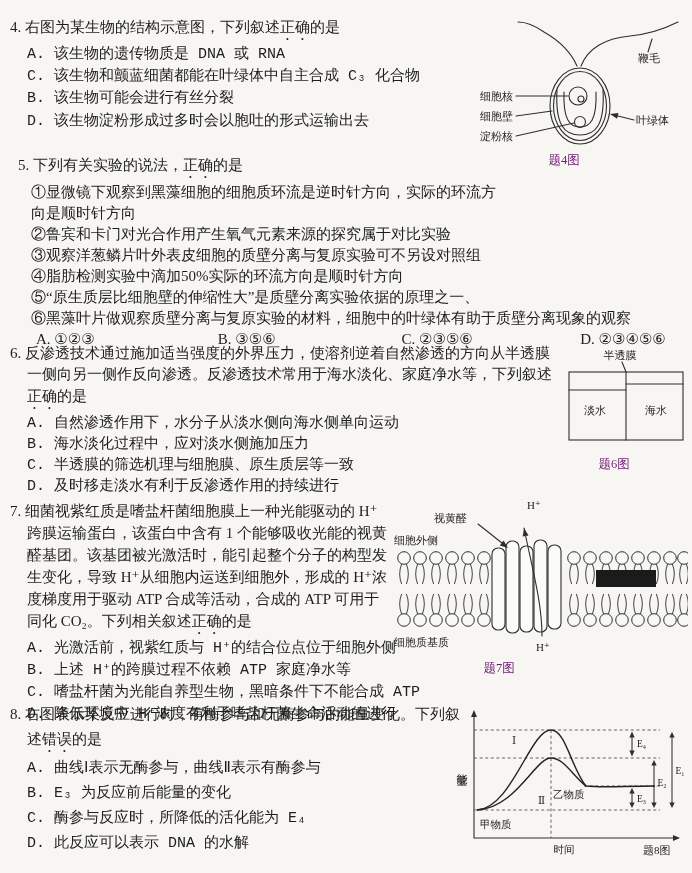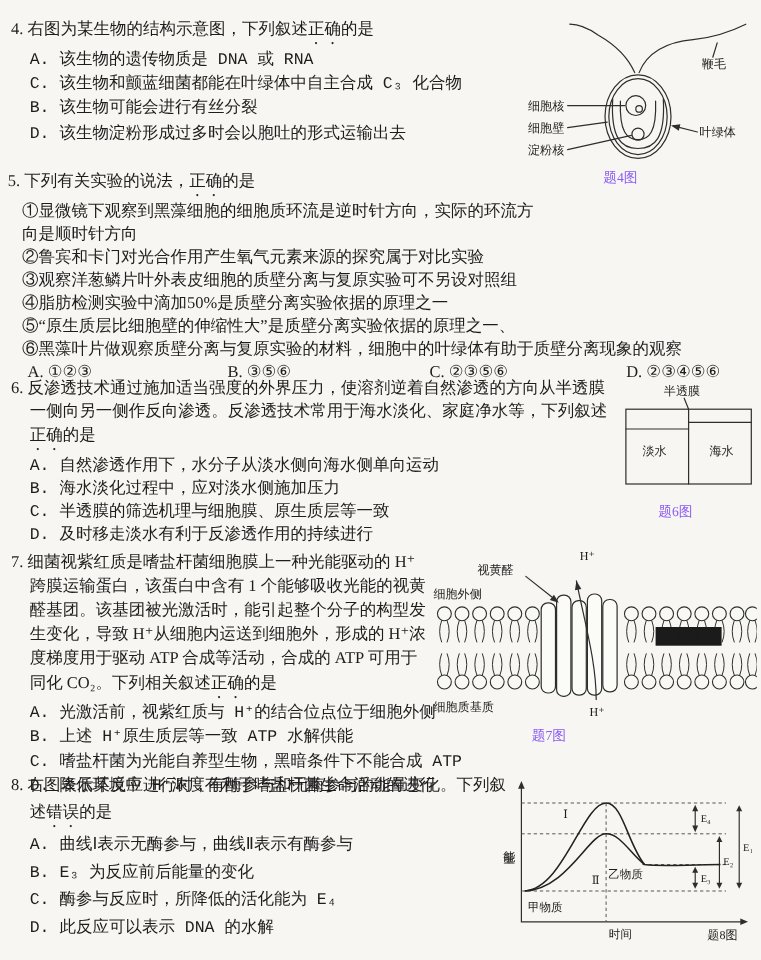--- a/index.html
+++ b/index.html
@@ -21,21 +21,21 @@
   #q5 .item-wrap{max-width:478px;}
   #q5 .choices{margin-left:18px;}
   #q5 .choices span{display:inline-block;}
   #q5 .choices span:nth-child(1){width:178px;}
   #q5 .choices span:nth-child(2){width:180px;}
   #q5 .choices span:nth-child(3){width:175px;}
   
   #q7 .opt{white-space:nowrap;}
   
   .fig{position:absolute;margin:0;padding:0;}
-  .fig figcaption{font-size:12.5px;text-align:center;margin-top:2px;color:#8b5cf6;}
+  .fig figcaption{font-size:12.5px;text-align:center;margin-top:2px;color:#701a75;}
   svg text{fill:#1d1d1d;font-family:"Liberation Serif","DejaVu Serif",serif;}
   .sk{stroke:#2e2e2e;fill:none;stroke-width:1.1;stroke-linecap:round;}
   .curve{stroke:#222;fill:none;stroke-width:1.4;}
   .dash{stroke:#555;fill:none;stroke-width:0.9;stroke-dasharray:3 2.6;}
   .darr{stroke:#222;fill:none;stroke-width:1;}
   .ink{fill:#2e2e2e;stroke:none;}
   .fl{font-size:11px;}
   .fe{font-size:9.5px;}
   .fm{font-size:10.5px;}
   #f7-lipids circle{fill:#f8f8f5;stroke:#2e2e2e;stroke-width:1;}
@@ -88,26 +88,26 @@
       <polygon class="ink" points="132,102 140.5,101 139.1,106.8"></polygon>
       <text class="fl" x="2" y="88">细胞核</text>
       <text class="fl" x="2" y="108">细胞壁</text>
       <text class="fl" x="2" y="128">淀粉核</text>
       <text class="fl" x="160" y="50">鞭毛</text>
       <text class="fl" x="158" y="112">叶绿体</text>
     </svg>
     <figcaption style="padding-right:36px">题4图</figcaption>
   </figure>
 
-  <section class="q" id="q5" style="left:7px;top:155px;width:662px;line-height:21px">
+  <section class="q" id="q5" style="left:18px;top:155px;width:662px;line-height:21px">
     <div class="stem"><span>5. 下列有关实验的说法，</span><span class="emph">正确</span><span>的是</span></div>
     <div class="item item-wrap">①显微镜下观察到黑藻细胞的细胞质环流是逆时针方向，实际的环流方向是顺时针方向</div>
     <div class="item">②鲁宾和卡门对光合作用产生氧气元素来源的探究属于对比实验</div>
     <div class="item">③观察洋葱鳞片叶外表皮细胞的质壁分离与复原实验可不另设对照组</div>
-    <div class="item">④脂肪检测实验中滴加50%是质壁分离实验依据的原理之一</div>
+    <div class="item">④脂肪检测实验中滴加50%实际的环流方向是顺时针方向</div>
     <div class="item">⑤“原生质层比细胞壁的伸缩性大”是质壁分离实验依据的原理之一、</div>
     <div class="item">⑥黑藻叶片做观察质壁分离与复原实验的材料，细胞中的叶绿体有助于质壁分离现象的观察</div>
     <div class="choices">
       <span>A. ①②③</span>
       <span>B. ③⑤⑥</span>
       <span>C. ②③⑤⑥</span>
       <span>D. ②③④⑤⑥</span>
     </div>
   </section>
 
@@ -131,21 +131,21 @@
       </g>
       <text class="fl" x="20" y="66">淡水</text>
       <text class="fl" x="81" y="66">海水</text>
     </svg>
     <figcaption style="padding-right:24px">题6图</figcaption>
   </figure>
 
   <section class="q" id="q7" style="left:10px;top:500px;width:380px;line-height:22px">
     <div class="stem"><span>7. 细菌视紫红质是嗜盐杆菌细胞膜上一种光能驱动的 H⁺跨膜运输蛋白，该蛋白中含有 1 个能够吸收光能的视黄醛基团。该基团被光激活时，能引起整个分子的构型发生变化，导致 H⁺从细胞内运送到细胞外，形成的 H⁺浓度梯度用于驱动 ATP 合成等活动，合成的 ATP 可用于同化 CO₂。下列相关叙述</span><span class="emph">正确</span><span>的是</span></div>
     <div class="opt">A. 光激活前，视紫红质与 H⁺的结合位点位于细胞外侧</div>
-    <div class="opt">B. 上述 H⁺原生质层等一致 ATP 水解供能</div>
+    <div class="opt">B. 上述 H⁺的跨膜过程不依赖 ATP 家庭净水等</div>
     <div class="opt">C. 嗜盐杆菌为光能自养型生物，黑暗条件下不能合成 ATP</div>
     <div class="opt">D. 降低环境中 H⁺浓度有利于嗜盐杆菌生命活动的进行</div>
   </section>
 
   <figure class="fig" style="left:390px;top:496px;width:298px">
     <svg width="298" height="158" viewBox="0 0 298 158">
       <g id="f7-lipids">
           <circle cx="14" cy="62" r="6.3"></circle>
           <path d="M11.6,68 q-3.84,10 0,20"></path>
           <path d="M16.4,68 q3.84,10 0,20"></path>

